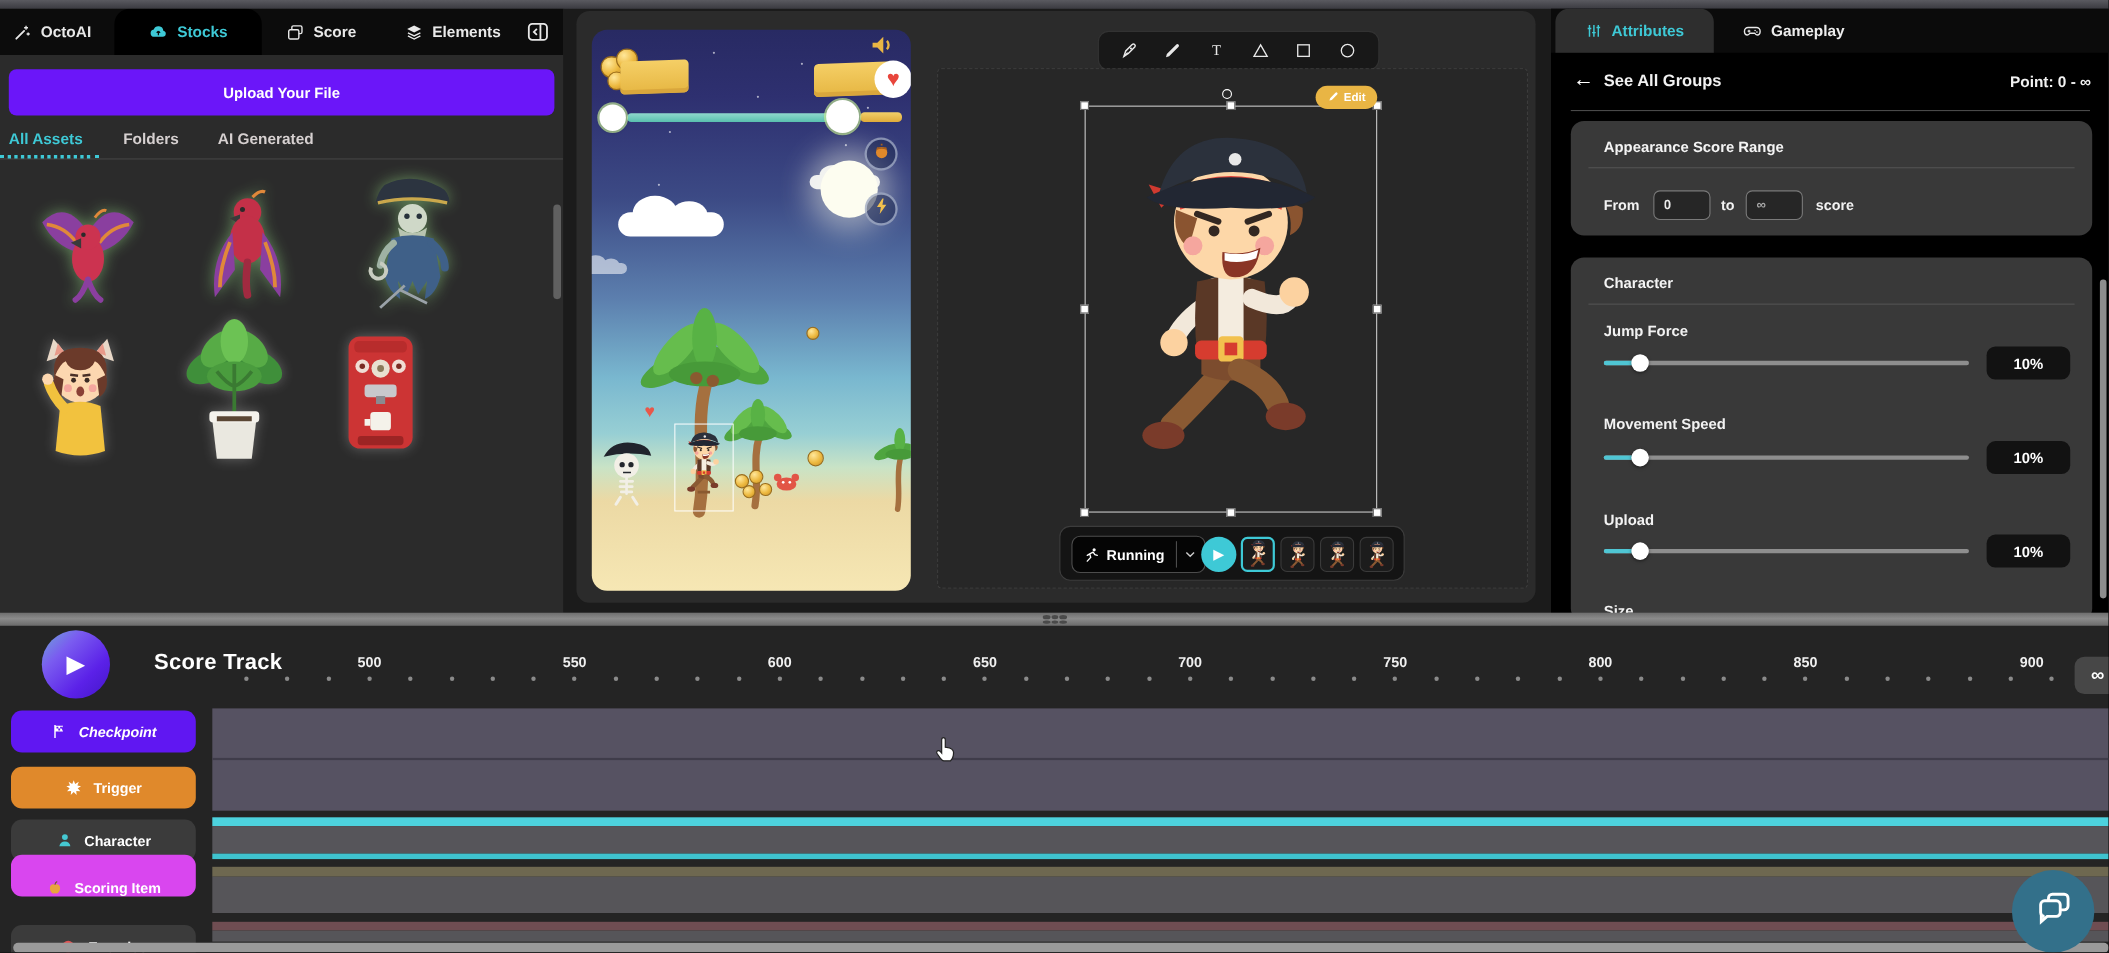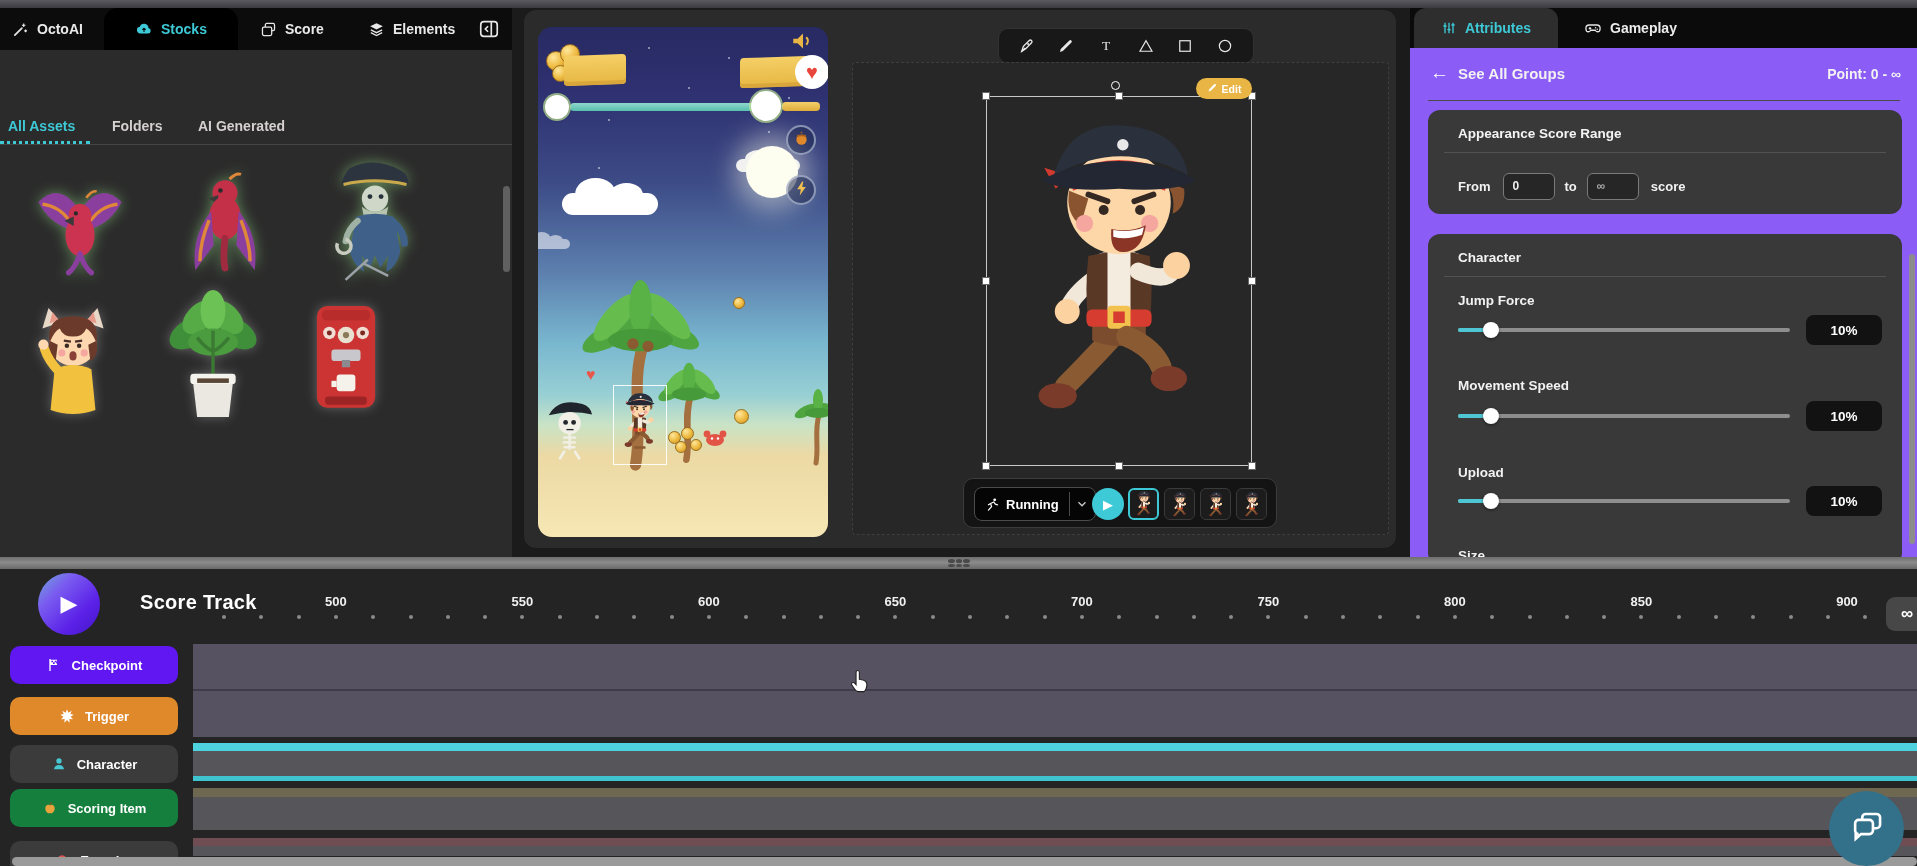--- a/index.html
+++ b/index.html
@@ -56,21 +56,21 @@
   .animbar{position:absolute;left:439px;top:468px;width:314px;height:50px;background:rgba(18,18,18,.85);border:1px solid #3c3c3c;border-radius:10px}
   .runpill{position:absolute;left:10px;top:8px;width:122px;height:34px;background:#050505;border:1px solid #4c4c4c;border-radius:8px;display:flex;align-items:center;cursor:pointer}
   .runlabel{font-size:13px;font-weight:700;color:#fff;margin-left:6px}
   .pilldiv{position:absolute;left:94px;top:4px;bottom:4px;width:1px;background:#4c4c4c}
   .playbtn{position:absolute;left:128px;top:9px;width:32px;height:32px;border-radius:50%;background:#3ec9d6;display:flex;align-items:center;justify-content:center;
     color:#fff;font-size:13px;cursor:pointer}
   .frame{position:absolute;top:9px;width:31px;height:32px;border-radius:6px;background:#1c1c1c;border:1px solid #3a3a3a;display:flex;align-items:flex-end;justify-content:center;cursor:pointer;overflow:hidden}
   .frame.sel{border:2px solid #3ec9d6}
 
   
-  .rpanel{position:absolute;left:1410px;top:8px;width:507px;height:651px;background:#8b5cf6;overflow:hidden}
+  .rpanel{position:absolute;left:1410px;top:8px;width:507px;height:651px;background:#000000;overflow:hidden}
   .rtabbar{position:absolute;left:0;top:0;width:100%;height:40px;background:#0b0b0b}
   .rtab-active{position:absolute;left:4px;top:0;width:144px;height:40px;background:#2e2e2e;border-radius:12px 12px 0 0;
     display:flex;align-items:center;justify-content:center;gap:8px;font-weight:700;font-size:14px;color:#3ec9d6;cursor:pointer}
   .rtab{position:absolute;left:160px;top:0;height:40px;display:flex;align-items:center;gap:8px;font-weight:700;font-size:14px;color:#ececec;cursor:pointer;padding:0 14px}
   .grouphdr{position:absolute;left:0;top:52px;width:100%;height:34px}
   .backarrow{position:absolute;left:20px;top:2px;font-size:19px;color:#fff;cursor:pointer}
   .backlabel{position:absolute;left:48px;top:5px;font-size:15px;font-weight:700;color:#f2f2f2;cursor:pointer}
   .pointrange{position:absolute;right:16px;top:6px;font-size:14px;font-weight:700;color:#f2f2f2}
   .hdiv{position:absolute;left:18px;top:92px;width:472px;height:1px;background:#4a4a4a}
   .card{position:absolute;left:18px;width:474px;background:#393939;border-radius:12px}
@@ -158,20 +158,21 @@
         <span class="iconbox">
             <svg viewBox="0 0 24 24" width="22" height="22">
               <rect x="3" y="4" width="18" height="16" rx="3.5" fill="none" stroke="#e8e8e8" stroke-width="1.8"></rect>
               <path d="M14.5 4.5v15" stroke="#e8e8e8" stroke-width="1.8"></path>
               <path d="M11 9l-3 3 3 3" fill="none" stroke="#e8e8e8" stroke-width="1.8"></path>
             </svg>
           </span>
       </div>
     </div>
 
+    <div class="upload">Upload Your File</div>
 
     <div class="atab on" style="left:8px">All Assets</div>
     <div class="atab" style="left:112px">Folders</div>
     <div class="atab" style="left:198px">AI Generated</div>
     <div class="aline"></div>
     <div class="aline-teal"></div>
 
     <div id="assetGrid">
         <div class="asset" style="left: 28px; top: 164px; width: 104px; height: 112px;"><svg viewBox="0 0 100 90">
             <path d="M10 20Q30 0 48 26L40 46Q20 40 10 20z" fill="#8a3f9f"></path>
@@ -794,21 +795,21 @@
     <div class="rowwrap" style="top:219px;height:42px">
       <div class="abs" style="left:0;top:0;width:100%;height:9px;background:#6e6850"></div>
       <div class="abs" style="left:0;top:9px;width:100%;height:33px;background:#565559"></div>
     </div>
     <div class="rowwrap" style="top:269px;height:18px">
       <div class="abs" style="left:0;top:0;width:100%;height:8px;background:#6f4d52"></div>
       <div class="abs" style="left:0;top:8px;width:100%;height:10px;background:#565559"></div>
     </div>
 
     <div id="tlButtons">
-        <div class="tlbtn" style="top: 77px; background: rgb(96, 23, 242);">
+        <div class="tlbtn" style="top: 77px; background: rgb(96, 23, 242); font-style: italic;">
           <span class="iconbox">
             <svg viewBox="0 0 24 24" width="16" height="16">
               <path d="M6 3v18" stroke="#ffffff" stroke-width="2"></path>
               <path d="M6 4h11l-2 4 2 4H6z" fill="#ffffff"></path>
               <path d="M8 5.5h2.5V8H8zM13 5.5h2.5V8H13zM10.5 8H13v2.5h-2.5z" fill="#6017f2"></path>
             </svg>
           </span>
           <span>Checkpoint</span>
         </div>
         <div class="tlbtn" style="top: 128px; background: rgb(224, 137, 43);">
@@ -821,21 +822,21 @@
         </div>
         <div class="tlbtn" style="top: 176px; background: rgb(59, 59, 59);">
           <span class="iconbox">
             <svg viewBox="0 0 24 24" width="16" height="16">
               <circle cx="12" cy="7.5" r="4" fill="#45c8d2"></circle>
               <path d="M4.5 20c.5-4.5 3.5-6.5 7.5-6.5s7 2 7.5 6.5z" fill="#45c8d2"></path>
             </svg>
           </span>
           <span>Character</span>
         </div>
-        <div class="tlbtn" style="top: 220px; background: #15803d;">
+        <div class="tlbtn" style="top: 208px; background: #d946ef; align-items: flex-end;">
           <span class="iconbox">
             <svg viewBox="0 0 24 24" width="16" height="16">
               <path d="M12 8c3.5-2 7 .5 7 4.5 0 4-2.5 7.5-5 7.5-1 0-1.3-.5-2-.5s-1 .5-2 .5c-2.5 0-5-3.5-5-7.5C5 8.5 8.5 6 12 8z" fill="#e8a33d"></path>
               <path d="M12 8c0-2 1-3.5 3-4.5" stroke="#7a5a28" stroke-width="1.6" fill="none"></path>
             </svg>
           </span>
           <span>Scoring Item</span>
         </div>
         <div class="tlbtn" style="top: 272px; background: rgb(59, 59, 59);">
           <span class="iconbox">

